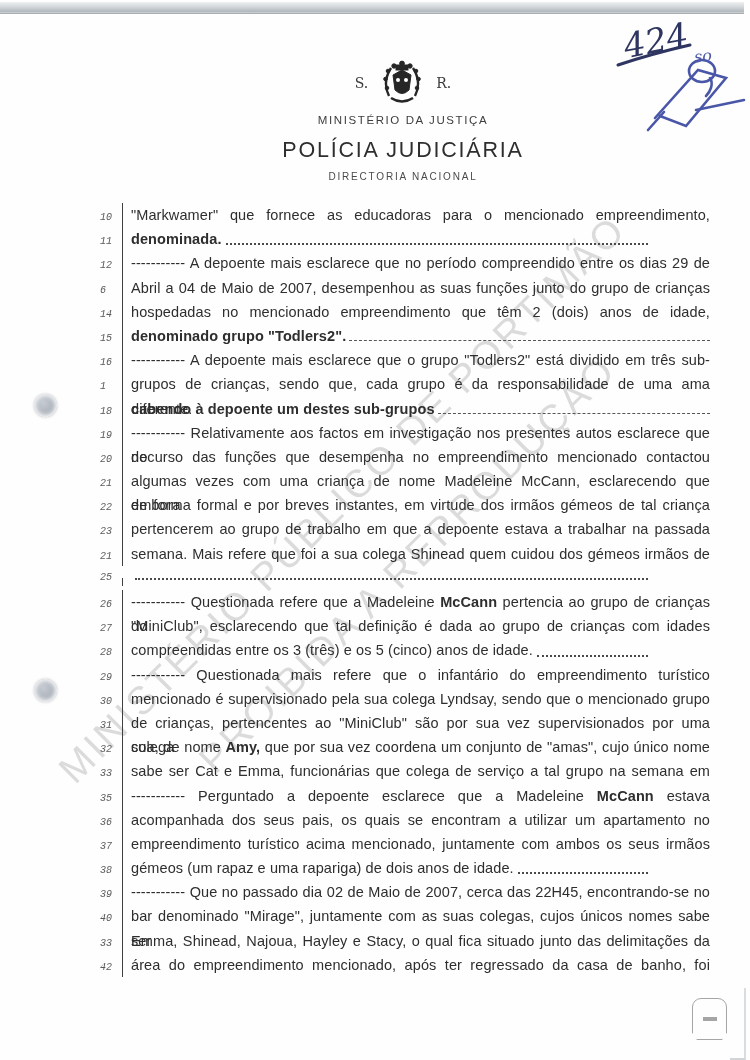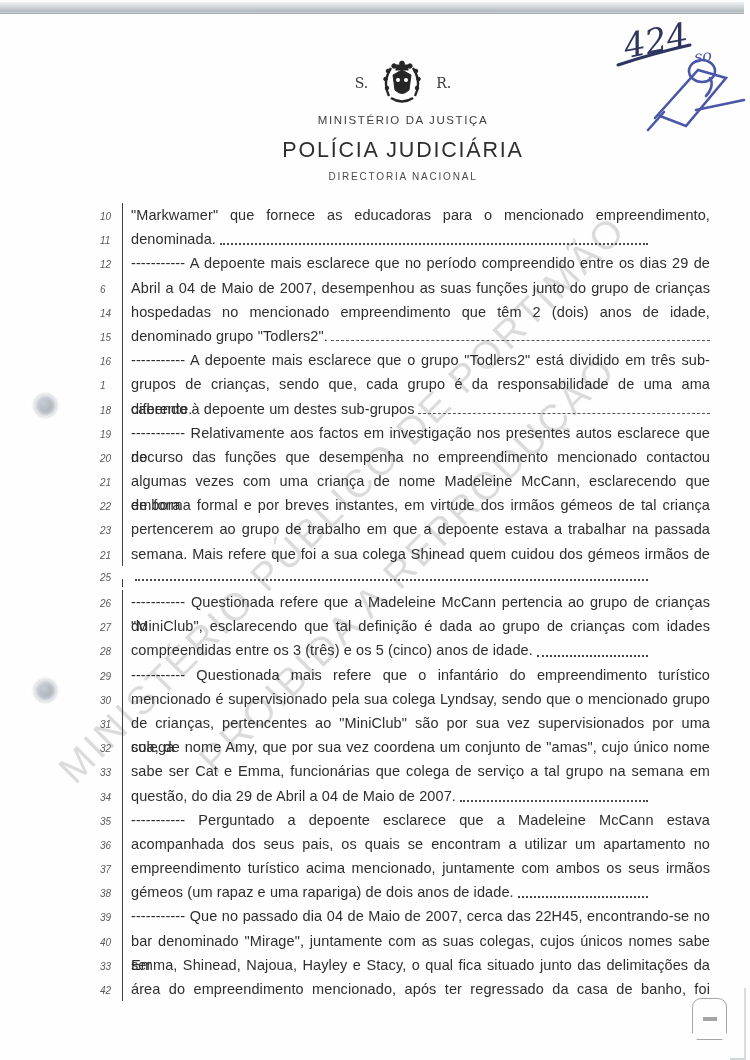--- a/index.html
+++ b/index.html
@@ -18,27 +18,27 @@
   .ministry{margin-top:8px;font-size:11.5px;letter-spacing:1.6px;color:#3d3d3d;}
   .pj-title{margin-top:12px;font-size:21.5px;letter-spacing:1.8px;color:#2e2e2e;}
   .dn-subtitle{margin-top:8px;font-size:10px;letter-spacing:1.8px;color:#4a4a4a;}
   
   .watermark{position:absolute;left:-195px;top:440px;width:1140px;text-align:center;
     transform:rotate(-45deg);transform-origin:center;z-index:0;pointer-events:none;
     color:rgba(148,150,152,0.33);font-size:39px;letter-spacing:3px;white-space:nowrap;line-height:92px;}
   
   .lines{position:absolute;left:100px;top:203px;width:610px;z-index:1;}
   .line{display:flex;height:24.2px;align-items:baseline;}
-  .num{width:22px;flex:0 0 22px;font-family:Liberation Sans, sans-serif;font-style:italic;
+  .num{width:22px;flex:0 0 22px;font-family:Liberation Mono, monospace;font-style:italic;
        font-size:10px;color:#5a5a5a;line-height:24.2px;}
   .text{display:block;flex:1;border-left:1.6px solid #3f3f3f;padding-left:8px;
         font-size:14.5px;color:#2e2e2e;line-height:24.2px;letter-spacing:0.1px;}
   .text.just{text-align:justify;text-align-last:justify;}
   .text.flexline{display:flex;align-items:baseline;}
-  .b{font-weight:400;}
+  .b{font-weight:700;}
   .filler{flex:1;align-self:flex-end;}
   .filler.dots{border-bottom:2.2px dotted #4a4a4a;margin:0 62px 6px 4px;}
   .filler.dash{border-bottom:1.6px dashed #555;margin:0 0 7px 3px;}
   
   .hole{position:absolute;width:23px;height:23px;border-radius:50%;z-index:2;
     background:radial-gradient(circle at 40% 38%,#c6cbd2 0%,#aab0b9 60%,#b8bdc4 100%);
     box-shadow:0 0 4px 2px rgba(255,255,255,0.9) inset, 0 0 3px rgba(160,165,172,0.6);}
   .hole.h1{left:34px;top:394px;}
   .hole.h2{left:34px;top:679px;}
   
@@ -210,48 +210,41 @@
       </div>
       <div class="line">
         <span class="num">32</span>
         <span class="text just"><span>sua, de nome </span><span class="b">Amy,</span><span> que por sua vez coordena um conjunto de "amas", cujo único nome</span></span>
       </div>
       <div class="line">
         <span class="num">33</span>
         <span class="text just"><span>sabe ser Cat e Emma, funcionárias que colega de serviço a tal grupo na semana em</span></span>
       </div>
       <div class="line">
-        <span class="num">34</span>
-        <span class="text flexline">
-          <span>questão, do dia 29 de Abril a 04 de Maio de 2007.</span>
-          <span class="filler dots"></span>
-        </span>
-      </div>
-      <div class="line">
         <span class="num">35</span>
         <span class="text just"><span>----------- Perguntado a depoente esclarece que a Madeleine </span><span class="b">McCann</span><span> estava</span></span>
       </div>
       <div class="line">
         <span class="num">36</span>
         <span class="text just"><span>acompanhada dos seus pais, os quais se encontram a utilizar um apartamento no</span></span>
       </div>
       <div class="line">
         <span class="num">37</span>
         <span class="text just"><span>empreendimento turístico acima mencionado, juntamente com ambos os seus irmãos</span></span>
       </div>
       <div class="line">
         <span class="num">38</span>
         <span class="text flexline">
           <span>gémeos (um rapaz e uma rapariga) de dois anos de idade.</span>
           <span class="filler dots"></span>
         </span>
       </div>
       <div class="line">
         <span class="num">39</span>
-        <span class="text just"><span>----------- Que no passado dia 04 de Maio de 2007, cerca das 22H45, encontrando-se no</span></span>
+        <span class="text just"><span>----------- Que no passado dia 02 de Maio de 2007, cerca das 22H45, encontrando-se no</span></span>
       </div>
       <div class="line">
         <span class="num">40</span>
         <span class="text just"><span>bar denominado "Mirage", juntamente com as suas colegas, cujos únicos nomes sabe ser</span></span>
       </div>
       <div class="line">
         <span class="num">33</span>
         <span class="text just"><span>Emma, Shinead, Najoua, Hayley e Stacy, o qual fica situado junto das delimitações da</span></span>
       </div>
       <div class="line">

